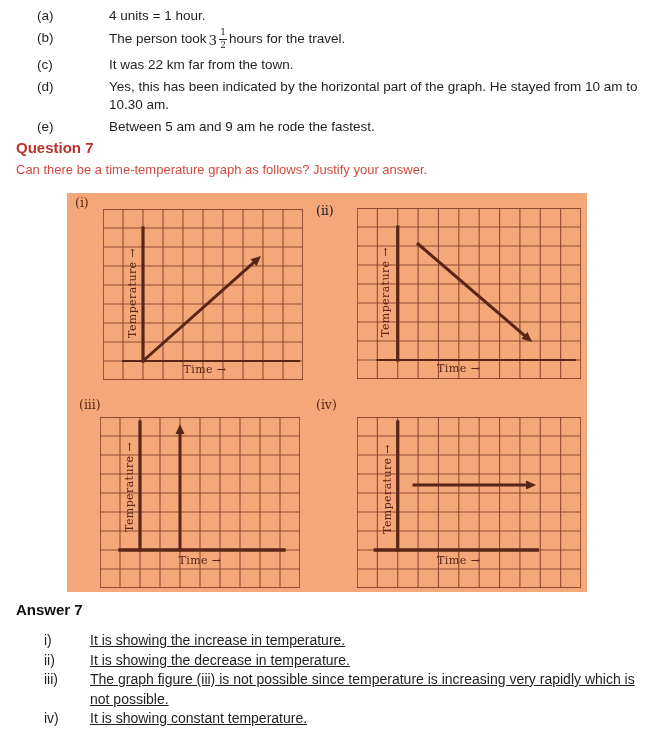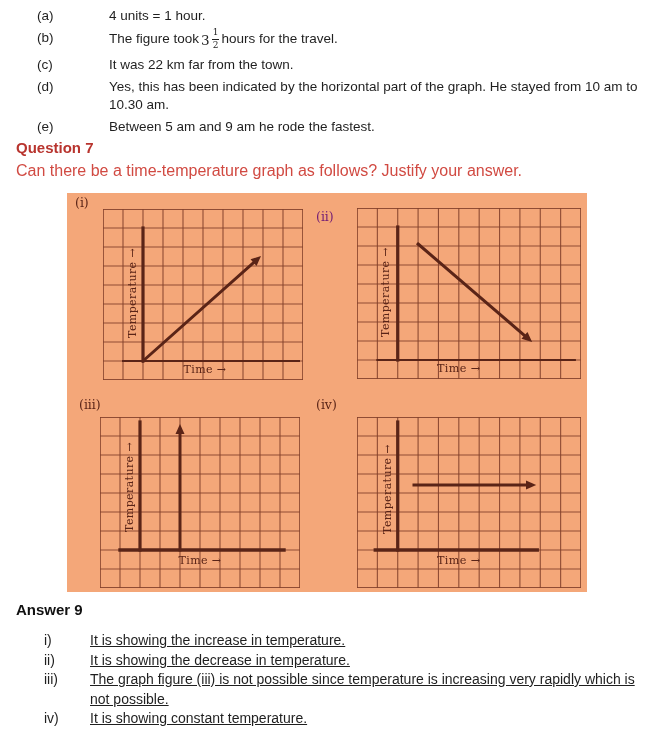--- a/index.html
+++ b/index.html
@@ -12,21 +12,21 @@
   .trow{display:flex;margin-bottom:4px;}
   .tmark{width:26px;flex:none;}
   .ttext{max-width:578px;margin-left:46px;}
   .mixed{font-family:"DejaVu Serif",serif;display:inline-flex;align-items:center;vertical-align:-2px;margin:0 2px;}
   .mixed .whole{font-size:13.5px;}
   .frac{display:inline-flex;flex-direction:column;align-items:center;font-size:9px;line-height:1.1;margin-left:2px;transform:translateY(-1px);}
   .frac .num{border-bottom:1px solid #1f1f1f;padding:0 1px 1px;}
   .frac .den{padding-top:1px;}
   
   .q-heading{position:absolute;left:16px;top:139px;margin:0;font-size:15px;font-weight:bold;}
-  .q-text{position:absolute;left:16px;top:162px;margin:0;font-size:16px;}
+  .q-text{position:absolute;left:16px;top:162px;margin:0;font-size:13px;}
   
   .panel{position:absolute;left:67px;top:193px;width:520px;height:399px;}
   .gwrap{position:absolute;line-height:0;}
   .glabel{position:absolute;font-family:"DejaVu Serif",serif;font-size:12.5px;line-height:14px;}
   
   .a-heading{position:absolute;left:16px;top:601px;margin:0;font-size:15px;font-weight:bold;color:#111;}
   .anslist{position:absolute;left:44px;top:631px;width:604px;font-size:14px;line-height:19.5px;}
   .arow{display:flex;}
   .amark{width:46px;flex:none;}
   .atext{width:556px;text-decoration:underline;}
@@ -36,21 +36,21 @@
 
 <div class="page" style="background: rgb(255, 255, 255); color: rgb(31, 31, 31);">
 
   <div class="toplist">
     <div class="trow">
       <span class="tmark">(a)</span>
       <span class="ttext">4 units = 1 hour.</span>
     </div>
     <div class="trow">
       <span class="tmark">(b)</span>
-      <span class="ttext"><span>The figure took</span><span class="mixed">
+      <span class="ttext"><span>The person took</span><span class="mixed">
             <span class="whole">3</span>
             <span class="frac">
               <span class="num">1</span>
               <span class="den">2</span>
             </span>
           </span><span>hours for the travel.</span></span>
     </div>
     <div class="trow">
       <span class="tmark">(c)</span>
       <span class="ttext">It was 22 km far from the town.</span>
@@ -63,21 +63,21 @@
       <span class="tmark">(e)</span>
       <span class="ttext">Between 5 am and 9 am he rode the fastest.</span>
     </div>
   </div>
 
   <h2 class="q-heading" style="color: rgb(184, 52, 46);">Question 7</h2>
   <p class="q-text" style="color: rgb(209, 74, 66);">Can there be a time-temperature graph as follows? Justify your answer.</p>
 
   <div class="panel" style="background: rgb(244, 167, 121);">
     <div class="glabel" style="color: rgb(90, 36, 23); left: 8px; top: 3px;">(i)</div>
-    <div class="glabel" style="color: #701a75; left: 249px; top: 17px;">(ii)</div>
+    <div class="glabel" style="color: #0f172a; left: 249px; top: 11px;">(ii)</div>
     <div class="glabel" style="color: rgb(90, 36, 23); left: 4px; top: 205px; margin-left: 8px;">(iii)</div>
     <div class="glabel" style="color: rgb(90, 36, 23); left: 249px; top: 205px;">(iv)</div>
     <div class="gwrap" style="left: 36px; top: 16px;"><svg viewBox="0 0 200 171" width="200" height="171" preserveAspectRatio="none">
           <line x1="0" y1="0" x2="0" y2="171" stroke="#82402a" stroke-width="1.8" stroke-opacity="0.88" stroke-linecap="square"></line>
           <line x1="20" y1="0" x2="20" y2="171" stroke="#82402a" stroke-width="1.1" stroke-opacity="0.88" stroke-linecap="square"></line>
           <line x1="40" y1="0" x2="40" y2="171" stroke="#82402a" stroke-width="1.1" stroke-opacity="0.88" stroke-linecap="square"></line>
           <line x1="60" y1="0" x2="60" y2="171" stroke="#82402a" stroke-width="1.1" stroke-opacity="0.88" stroke-linecap="square"></line>
           <line x1="80" y1="0" x2="80" y2="171" stroke="#82402a" stroke-width="1.1" stroke-opacity="0.88" stroke-linecap="square"></line>
           <line x1="100" y1="0" x2="100" y2="171" stroke="#82402a" stroke-width="1.1" stroke-opacity="0.88" stroke-linecap="square"></line>
           <line x1="120" y1="0" x2="120" y2="171" stroke="#82402a" stroke-width="1.1" stroke-opacity="0.88" stroke-linecap="square"></line>
@@ -186,21 +186,21 @@
           <line x1="0" y1="171" x2="220" y2="171" stroke="#82402a" stroke-width="1.8" stroke-opacity="0.88" stroke-linecap="square"></line>
           <line x1="40" y1="5" x2="40" y2="133" stroke="#5a2417" stroke-width="3.2" stroke-opacity="1" stroke-linecap="square"></line>
           <line x1="18" y1="133" x2="177" y2="133" stroke="#5a2417" stroke-width="3.4" stroke-opacity="1" stroke-linecap="square"></line>
           <line x1="56" y1="68" x2="170" y2="68" stroke="#5a2417" stroke-width="3" stroke-opacity="1" stroke-linecap="square"></line>
           <polygon points="176,68 166,63.5 166,72.5" fill="#5a2417"></polygon>
           <text x="33" y="72" fill="#5a2417" text-anchor="middle" font-size="11" letter-spacing="0.4" font-family="&quot;DejaVu Serif&quot;, serif" transform="rotate(-90 33 72)">Temperature →</text>
           <text x="100" y="147" fill="#5a2417" text-anchor="middle" font-size="11" letter-spacing="0.4" font-family="&quot;DejaVu Serif&quot;, serif">Time →</text>
         </svg></div>
   </div>
 
-  <h2 class="a-heading">Answer 9</h2>
+  <h2 class="a-heading">Answer 7</h2>
   <div class="anslist">
     <div class="arow">
       <span class="amark">i)</span>
       <span class="atext">It is showing the increase in temperature.</span>
     </div>
     <div class="arow">
       <span class="amark">ii)</span>
       <span class="atext">It is showing the decrease in temperature.</span>
     </div>
     <div class="arow">

